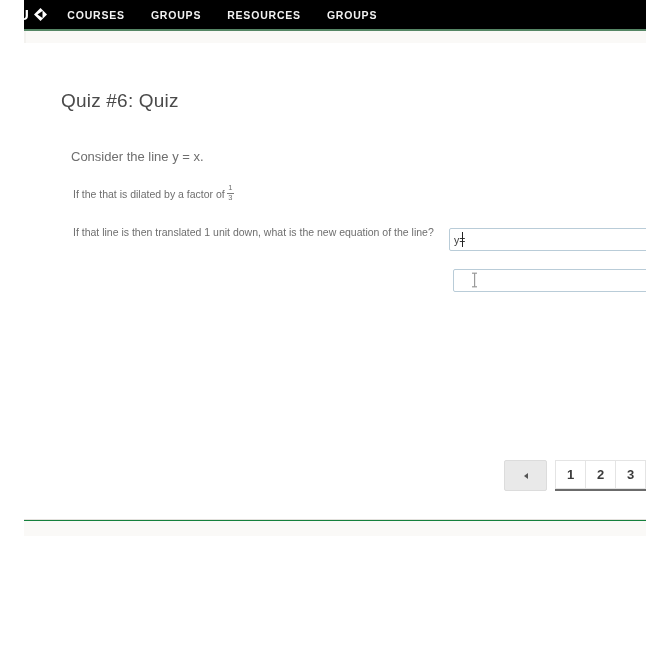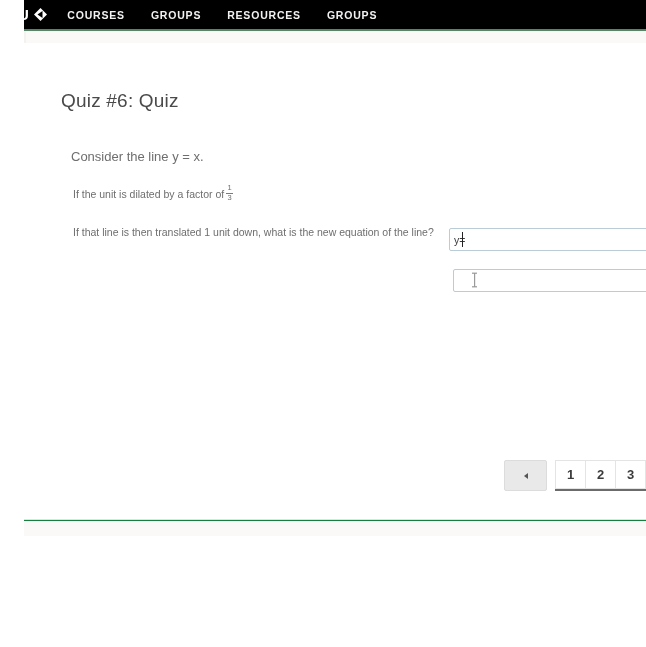--- a/index.html
+++ b/index.html
@@ -306,21 +306,21 @@
   <div class="band"></div>
   <div class="page-edge"></div>
 
   <div class="content">
 
     <h1 class="quiz-title">Quiz #6: Quiz</h1>
 
     <div class="q-intro">Consider the line y = x.</div>
 
     <div class="q-row q-row-1">
-      <span class="q-text">If the unit is dilated by a factor of</span>
+      <span class="q-text">If the that is dilated by a factor of</span>
       <span class="frac">
         <span class="num">1</span>
         <span class="bar"></span>
         <span class="den">3</span>
       </span>
     </div>
 
     <div class="q-row q-row-2">
       <span class="q-text">If that line is then translated 1 unit down, what is the new equation of the line?</span>
     </div>

